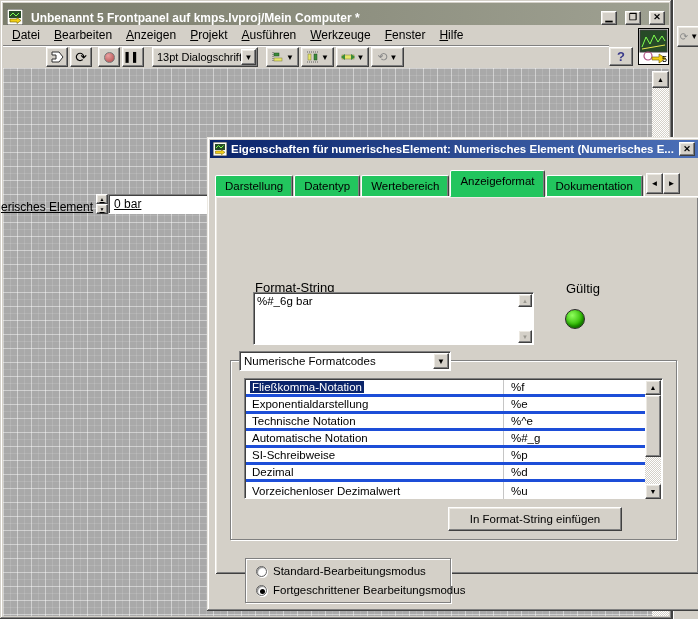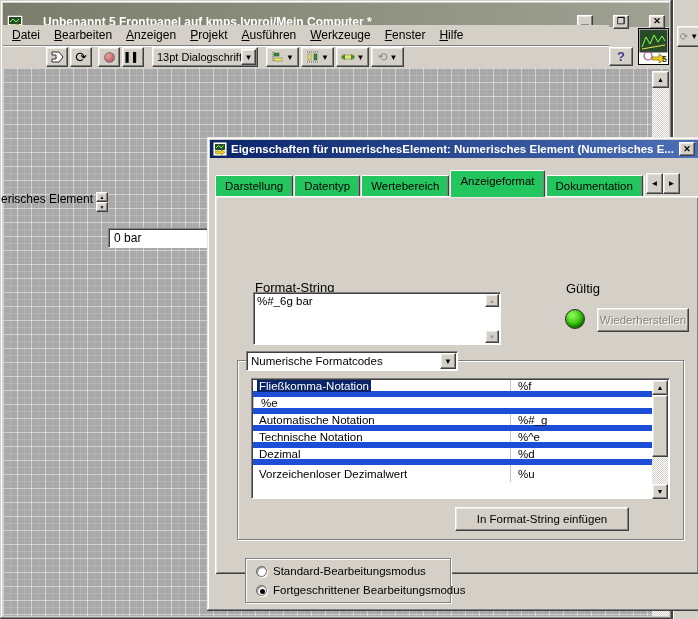--- a/index.html
+++ b/index.html
@@ -25,21 +25,21 @@
 
   
   #main-window {
     position:absolute; left:0; top:0; width:672px; height:619px;
     background:#d4d0c8;
     box-shadow: inset -1px -1px 0 #404040, inset 1px 1px 0 #d4d0c8, inset -2px -2px 0 #808080, inset 2px 2px 0 #ffffff;
   }
   #main-titlebar {
     position:absolute; left:3px; top:3px; width:666px; height:22px;
     background:linear-gradient(90deg,#7b7d6c,#9fa192);
-    display:flex; align-items:flex-start; padding:12px 4px; gap:20px;
+    display:flex; align-items:flex-end; padding:0 4px; gap:8px;
   }
   #main-titlebar .title-text {
     color:#fff; font-weight:bold; font-size:12px; white-space:nowrap; overflow:hidden; flex:1;
   }
   .caption-btn { width:16px; height:14px; font-size:9px; font-weight:bold; line-height:10px; }
   .caption-btn span { position:relative; top:-1px; }
   #menubar {
     position:absolute; left:3px; top:25px; width:606px; height:20px;
     display:flex; align-items:center; padding-left:2px; background:#d4d0c8;
   }
@@ -72,21 +72,21 @@
     background-size:14px 14px, 14px 14px, 7px 7px, 7px 7px;
   }
   .dither {
     background-color:#e8e5de;
     background-image: conic-gradient(#ffffff 25%, #d4d0c8 0 50%, #ffffff 0 75%, #d4d0c8 0);
     background-size:2px 2px;
   }
   #fp-vscroll { position:absolute; left:649px; top:3px; width:17px; height:545px; }
   #fp-vscroll .sb-up { position:absolute; left:0; top:0; width:17px; height:17px; font-size:7px; }
   
-  #fp-control { position:absolute; left:-2px; top:124px; height:22px; display:flex; align-items:flex-start; }
+  #fp-control { position:absolute; left:-2px; top:124px; height:22px; display:flex; align-items:flex-end;text-decoration:underline; }
   #fp-control .ctl-label { font-size:12px; padding-right:3px; }
   .spinner { width:12px; height:20px; display:flex; flex-direction:column; }
   .spinner .sp { flex:1; font-size:5px; line-height:8px; }
   #fp-value { width:108px; height:20px; display:flex; align-items:center; padding-left:5px; font-size:12px;margin-top:36px; }
 
   
   #bg-window {
     position:absolute; left:672px; top:0; width:26px; height:619px;
     background:#d4d0c8; border-left:1px solid #404040;
     box-shadow: inset 1px 0 0 #ffffff;
@@ -120,36 +120,36 @@
   #tab-scroll-right { left:456px; }
 
   
   #tab-page {
     position:absolute; left:8px; top:59px; width:484px; height:378px;
     background:#d4d0c8;
     box-shadow: inset 1px 1px 0 #ffffff, inset -1px -1px 0 #404040, inset 2px 2px 0 #ece9e2, inset -2px -2px 0 #808080;
   }
   .label { font-size:13px; }
   #fmt-label { position:absolute; left:40px; top:84px; }
-  #fmt-box { position:absolute; left:38px; top:96px; width:248px; height:53px; }
+  #fmt-box { position:absolute; left:38px; top:96px; width:281px; height:53px; }
   #fmt-box .text { position:absolute; left:3px; top:2px; font-size:11.5px; }
   .mini-sb { position:absolute; right:1px; width:14px; height:13px; font-size:6px; color:#9a9890; }
   #gueltig-label { position:absolute; left:351px; top:85px; }
   #led { position:absolute; left:350px; top:113px; width:20px; height:20px; border-radius:50%;
     background:radial-gradient(circle at 35% 30%, #90ff5e, #2db800 60%, #1d8f00);
     border:1px solid #2a2a2a; box-shadow: inset -1px -2px 3px rgba(0,60,0,.55); }
   #restore-btn { position:absolute; left:382px; top:112px; width:92px; height:24px; color:#86837b; text-shadow:1px 1px 0 #fff; font-size:11.5px; }
 
-  #codes-group { position:absolute; left:22px; top:164px; width:447px; height:180px; }
+  #codes-group { position:absolute; left:15px; top:164px; width:447px; height:180px; }
   #codes-combo { position:absolute; left:8px; top:-10px; width:212px; height:20px; display:flex; align-items:center; background:#fff; }
   #codes-combo .fc-text { flex:1; padding-left:4px; font-size:11.5px; white-space:nowrap; }
   #codes-combo .fc-btn { width:16px; height:16px; margin-right:1px; font-size:8px; }
 
   #code-list { position:absolute; left:13px; top:17px; width:419px; height:121px; padding:1px; }
-  .code-row { display:flex; height:17px; align-items:center; border-bottom:6px solid #1d4ed8; }
+  .code-row { display:flex; height:17px; align-items:center; border-bottom:3px solid #1d4ed8; }
   .code-row:last-child { border-bottom:none; }
   .cell-name { flex:1; padding-left:4px; white-space:nowrap; overflow:hidden; }
   .cell-name span { padding:1px 2px; }
   .code-row.selected .cell-name span { background:#0a246a; color:#fff; }
   .cell-code { width:158px; border-left:1px solid #c6c6c6; padding-left:7px; align-self:stretch; display:flex; align-items:center; }
   #list-sb { position:absolute; right:1px; top:1px; width:16px; height:119px; }
   #list-sb .sb-up { position:absolute; top:0; left:0; width:16px; height:15px; font-size:7px; }
   #list-sb .sb-dn { position:absolute; bottom:0; left:0; width:16px; height:15px; font-size:7px; }
   #list-sb .sb-thumb { position:absolute; top:15px; left:0; width:16px; height:62px; }
   #insert-btn { position:absolute; left:217px; top:146px; width:174px; height:24px; font-size:11.5px; }
@@ -319,47 +319,49 @@
 
       <div id="fmt-label" class="label">Format-String</div>
       <div id="fmt-box" class="sunken">
         <div class="text">%#_6g bar</div>
         <div class="mini-sb raised btn" style="top:1px;">▲</div>
         <div class="mini-sb raised btn" style="bottom:1px;">▼</div>
       </div>
 
       <div id="gueltig-label" class="label">Gültig</div>
       <div id="led"></div>
-      <div id="restore-btn" class="raised btn">
-        <span>Wiederherstellen</span>
-      </div>
 
       <div id="codes-group" class="etched">
         <div id="codes-combo" class="sunken">
           <span class="fc-text">Numerische Formatcodes</span>
           <span class="fc-btn raised btn">▼</span>
         </div>
 
         <div id="code-list" class="sunken">
           <div>
 
           <div class="code-row selected">
               <span class="cell-name"><span>Fließkomma-Notation</span></span>
               <span class="cell-code">%f</span>
             </div>
               <div class="code-row">
+              <span class="cell-name"><span>Exponentialdarstellung</span></span>
               <span class="cell-code">%e</span>
+            </div>
+              <div class="code-row">
+              <span class="cell-name"><span>Technische Notation</span></span>
+              <span class="cell-code">%^e</span>
             </div>
               <div class="code-row">
               <span class="cell-name"><span>Automatische Notation</span></span>
               <span class="cell-code">%#_g</span>
             </div>
               <div class="code-row">
-              <span class="cell-name"><span>Technische Notation</span></span>
-              <span class="cell-code">%^e</span>
+              <span class="cell-name"><span>SI-Schreibweise</span></span>
+              <span class="cell-code">%p</span>
             </div>
               <div class="code-row">
               <span class="cell-name"><span>Dezimal</span></span>
               <span class="cell-code">%d</span>
             </div>
               <div class="code-row">
               <span class="cell-name"><span>Vorzeichenloser Dezimalwert</span></span>
               <span class="cell-code">%u</span>
             </div>
             </div>

